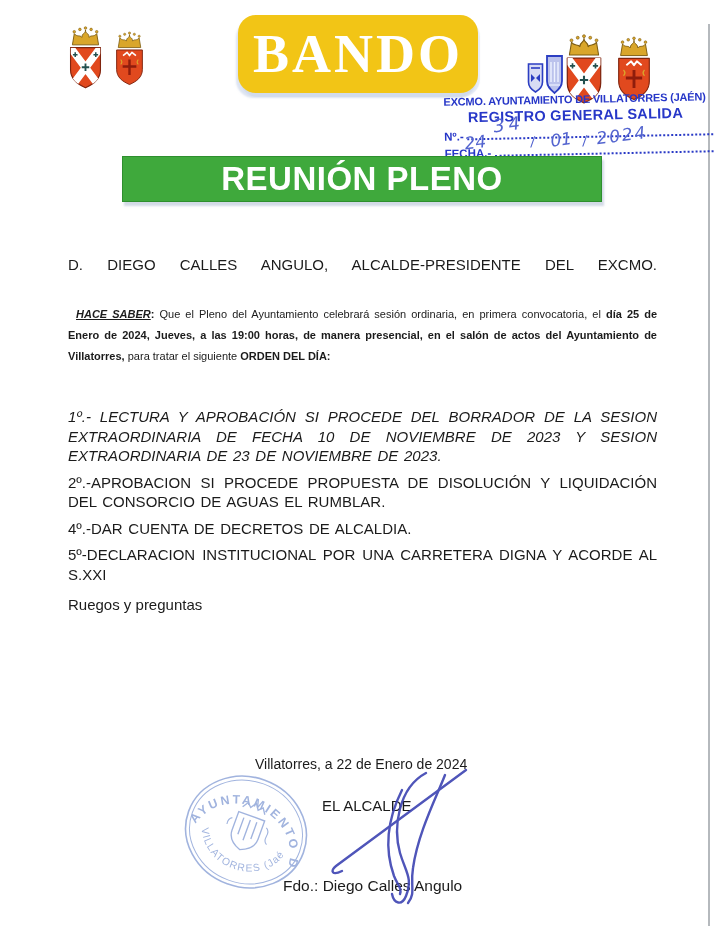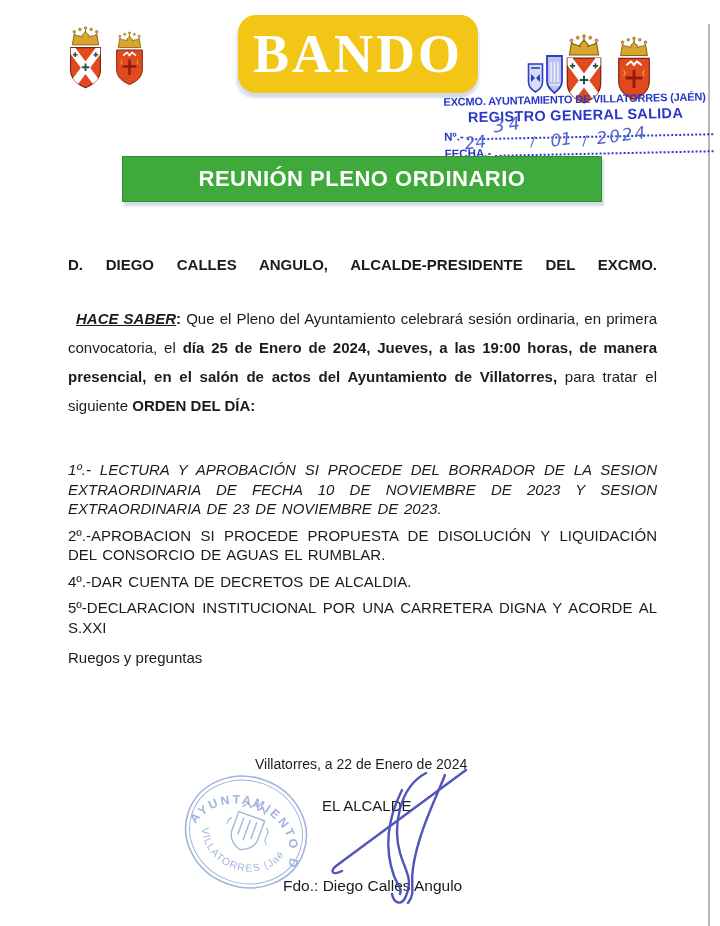--- a/index.html
+++ b/index.html
@@ -35,29 +35,29 @@
       font-family:"DejaVu Sans", sans-serif;transform:rotate(-6deg);}
   .hw-num{left:49px;top:19px;font-size:18px;letter-spacing:4px;}
   .hw-day{left:20px;top:37px;}
   .hw-sep1{left:86px;top:40px;font-size:13px;}
   .hw-month{left:106px;top:36px;}
   .hw-sep2{left:138px;top:40px;font-size:13px;}
   .hw-year{left:152px;top:33px;letter-spacing:2px;}
 
   
   .green-banner{position:absolute;left:122px;top:156px;width:478px;height:44px;background:#3FA93C;
-        border:1px solid #2e8f2e;color:#ffffff;font-weight:bold;font-size:22px;letter-spacing:.5px;
+        border:1px solid #2e8f2e;color:#ffffff;font-weight:bold;font-size:33px;letter-spacing:.5px;
         text-align:center;line-height:43px;box-shadow:2px 4px 2px rgba(175,188,210,.55);}
 
   
   .doc-body{position:absolute;left:68px;top:254px;width:589px;}
-  .addr{margin:0;font-weight:bold;font-size:15px;line-height:21px;}
+  .addr{margin:0;font-weight:normal;font-size:15px;line-height:21px;}
   .addr .jline{display:block;text-align:justify;text-align-last:justify;}
   .addr .l2{display:block;}
-  .intro{margin:29px 0 0 0;font-size:15px;line-height:29px;text-align:justify;text-indent:8px;}
+  .intro{margin:29px 0 0 0;font-size:11px;line-height:21px;text-align:justify;text-indent:8px;}
   .intro .hs{font-weight:bold;font-style:italic;text-decoration:underline;}
   .intro .b{font-weight:bold;}
   .item{margin:7px 0 0 0;font-size:15px;line-height:19.5px;text-align:justify;word-spacing:1.5px;}
   .item-first{margin-top:40px;font-style:italic;}
   .ruegos{margin:12px 0 0 0;font-size:15px;}
 
   
   .f-date{position:absolute;left:255px;top:756px;font-size:14px;}
   .f-title{position:absolute;left:322px;top:797px;font-size:15px;z-index:2;}
   .f-fdo{position:absolute;left:283px;top:877px;font-size:15.5px;z-index:2;}

